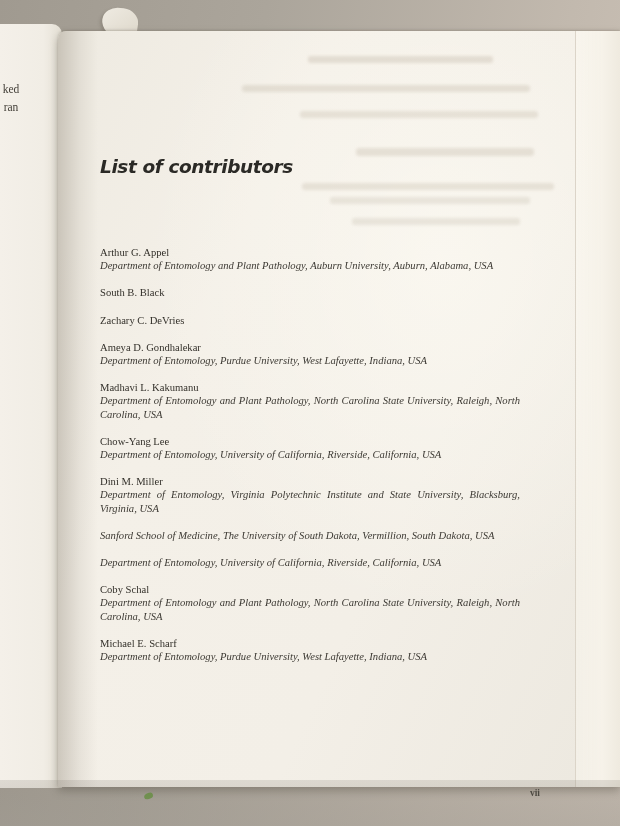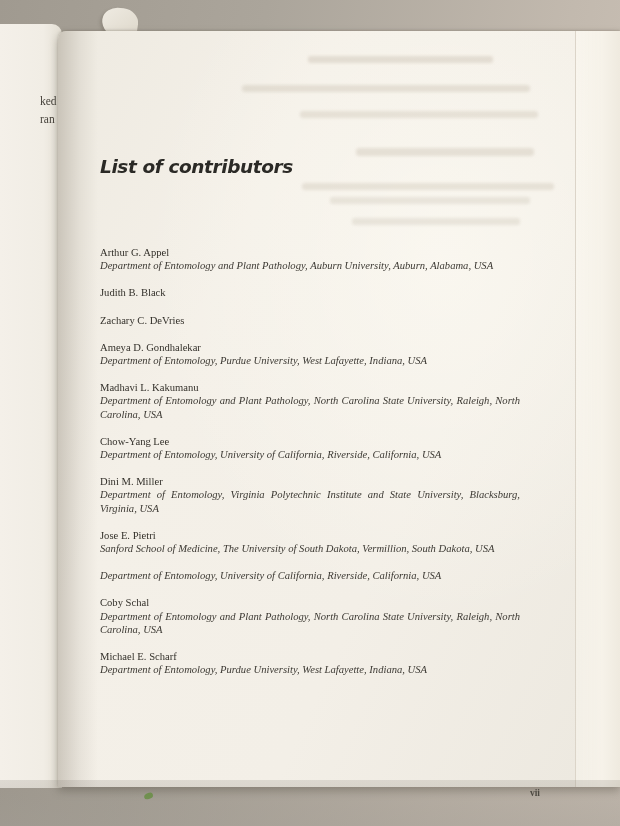--- a/index.html
+++ b/index.html
@@ -22,23 +22,23 @@
   }
 
   
   .prev-page {
     position: absolute; left: 0; top: 24px;
     width: 62px; height: 764px;
     background: linear-gradient(to right, #f4f0e9 0%, #f1ede5 70%, #e4dfd4 100%);
     border-top-right-radius: 10px;
   }
   .prev-page .fragments {
-    position: absolute; left: 0; top: 68px; width: 22px;
-    text-align: left;
-    font-size: 11.5px; line-height: 18px; color: #45413a; padding-left: 40px;
+    position: absolute; left: 0; top: 56px; width: 22px;
+    text-align: center;
+    font-size: 11.5px; line-height: 18px; color: #45413a;
   }
   
   .page-curl {
     position: absolute; left: 102px; top: 8px;
     width: 36px; height: 30px;
     background: linear-gradient(135deg, #efebe2, #ddd7ca);
     border-radius: 50% 50% 0 60%;
     transform: rotate(8deg);
     box-shadow: -2px 2px 3px rgba(90,84,72,0.25);
   }
@@ -133,21 +133,21 @@
 
   <h1 class="doc-title">List of contributors</h1>
 
   <div class="contributors">
   <div class="entry">
     <div class="name">Arthur G. Appel</div>
     <div class="affiliation">Department of Entomology and Plant Pathology, Auburn University, Auburn, Alabama, USA</div>
   </div>
 
   <div class="entry">
-    <div class="name">Judith B. Black</div>
+    <div class="name">South B. Black</div>
   </div>
 
   <div class="entry">
     <div class="name">Zachary C. DeVries</div>
   </div>
 
   <div class="entry">
     <div class="name">Ameya D. Gondhalekar</div>
     <div class="affiliation">Department of Entomology, Purdue University, West Lafayette, Indiana, USA</div>
   </div>
@@ -161,21 +161,20 @@
     <div class="name">Chow-Yang Lee</div>
     <div class="affiliation">Department of Entomology, University of California, Riverside, California, USA</div>
   </div>
 
   <div class="entry">
     <div class="name">Dini M. Miller</div>
     <div class="affiliation">Department of Entomology, Virginia Polytechnic Institute and State University, Blacksburg, Virginia, USA</div>
   </div>
 
   <div class="entry">
-    <div class="name">Jose E. Pietri</div>
     <div class="affiliation">Sanford School of Medicine, The University of South Dakota, Vermillion, South Dakota, USA</div>
   </div>
 
   <div class="entry">
     <div class="affiliation">Department of Entomology, University of California, Riverside, California, USA</div>
   </div>
 
   <div class="entry">
     <div class="name">Coby Schal</div>
     <div class="affiliation">Department of Entomology and Plant Pathology, North Carolina State University, Raleigh, North Carolina, USA</div>

